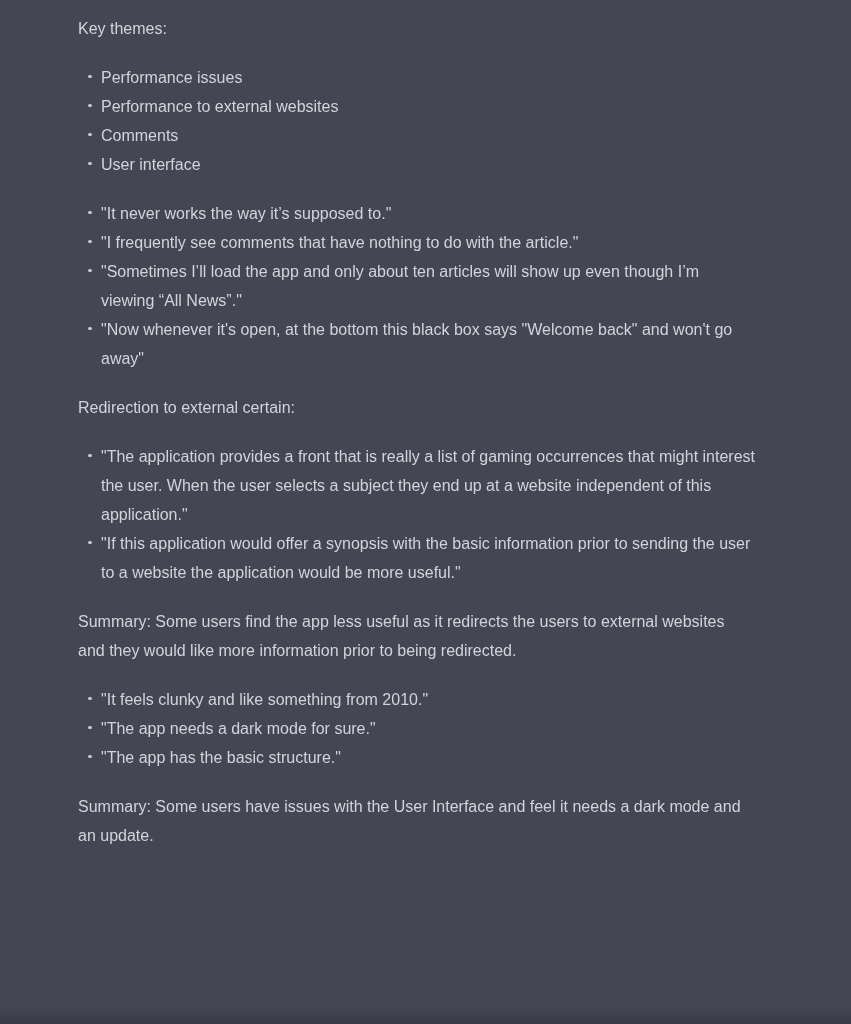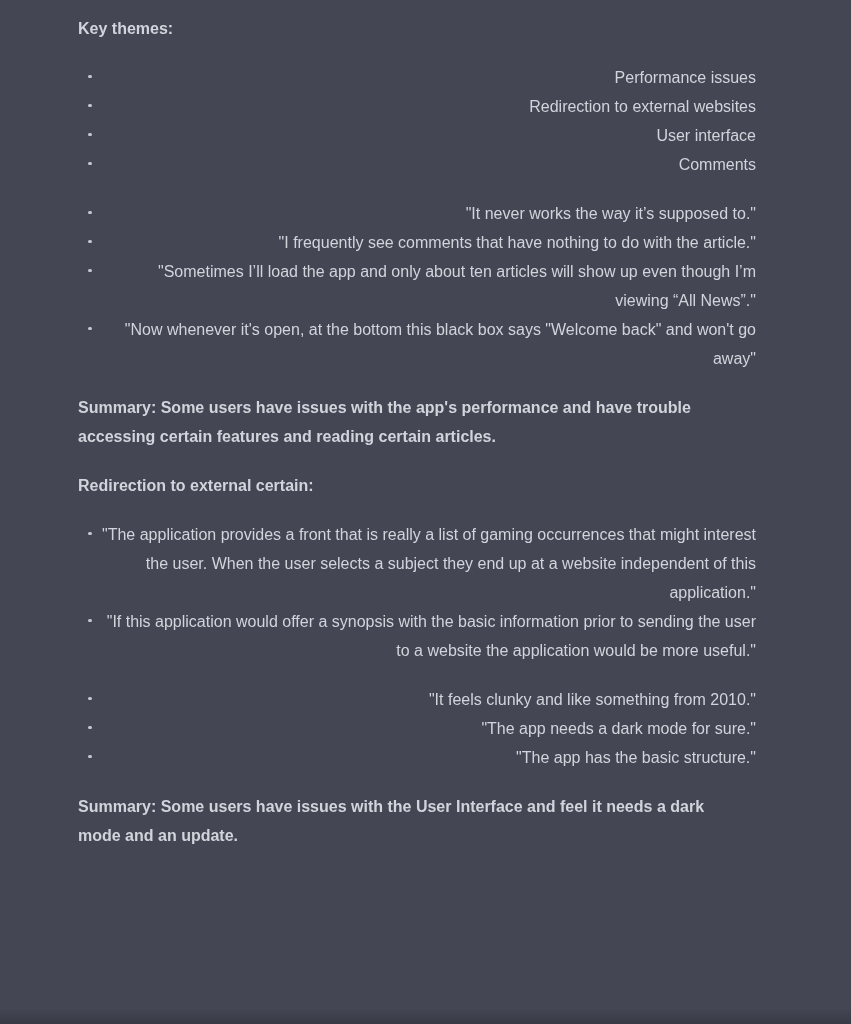--- a/index.html
+++ b/index.html
@@ -28,71 +28,70 @@
     position: absolute;
     left: 0;
     bottom: 0;
     width: 851px;
     height: 16px;
     background: linear-gradient(rgba(0,0,0,0), rgba(0,0,0,0.18));
     pointer-events: none;
   }
   p.heading, p.summary {
     margin: 0 0 20px 0;
-    font-weight: 700;
+    font-weight: 400;
   }
   p.summary { max-width: 665px; }
   ul.bullets {
     list-style: none;
     margin: 0 0 20px 0;
     padding: 0;
     max-width: 678px;
   }
   ul.bullets li {
     position: relative;
     padding-left: 23px;
-    text-align: right;
   }
   ul.bullets li::before {
     content: "";
     position: absolute;
     left: 10px;
     top: 11.5px;
     width: 3.5px;
     height: 3.5px;
     border-radius: 50%;
     background: #c5c9d1;
   }
 </style>
 </head>
 <body>
 
 <main class="message">
 
   <p class="heading">Key themes:</p>
   <ul class="bullets">
     <li>Performance issues</li>
-    <li>Redirection to external websites</li>
+    <li>Performance to external websites</li>
+    <li>Comments</li>
     <li>User interface</li>
-    <li>Comments</li>
   </ul>
 
   <ul class="bullets">
     <li>"It never works the way it’s supposed to."</li>
     <li>"I frequently see comments that have nothing to do with the article."</li>
     <li>"Sometimes I’ll load the app and only about ten articles will show up even though I’m viewing “All News”."</li>
     <li>"Now whenever it's open, at the bottom this black box says "Welcome back" and won't go away"</li>
   </ul>
-  <p class="summary">Summary: Some users have issues with the app's performance and have trouble accessing certain features and reading certain articles.</p>
 
   <p class="heading">Redirection to external certain:</p>
   <ul class="bullets">
     <li>"The application provides a front that is really a list of gaming occurrences that might interest the user. When the user selects a subject they end up at a website independent of this application."</li>
     <li>"If this application would offer a synopsis with the basic information prior to sending the user to a website the application would be more useful."</li>
   </ul>
+  <p class="summary">Summary: Some users find the app less useful as it redirects the users to external websites and they would like more information prior to being redirected.</p>
 
   <ul class="bullets">
     <li>"It feels clunky and like something from 2010."</li>
     <li>"The app needs a dark mode for sure."</li>
     <li>"The app has the basic structure."</li>
   </ul>
   <p class="summary">Summary: Some users have issues with the User Interface and feel it needs a dark mode and an update.</p>
 
 </main>
 

